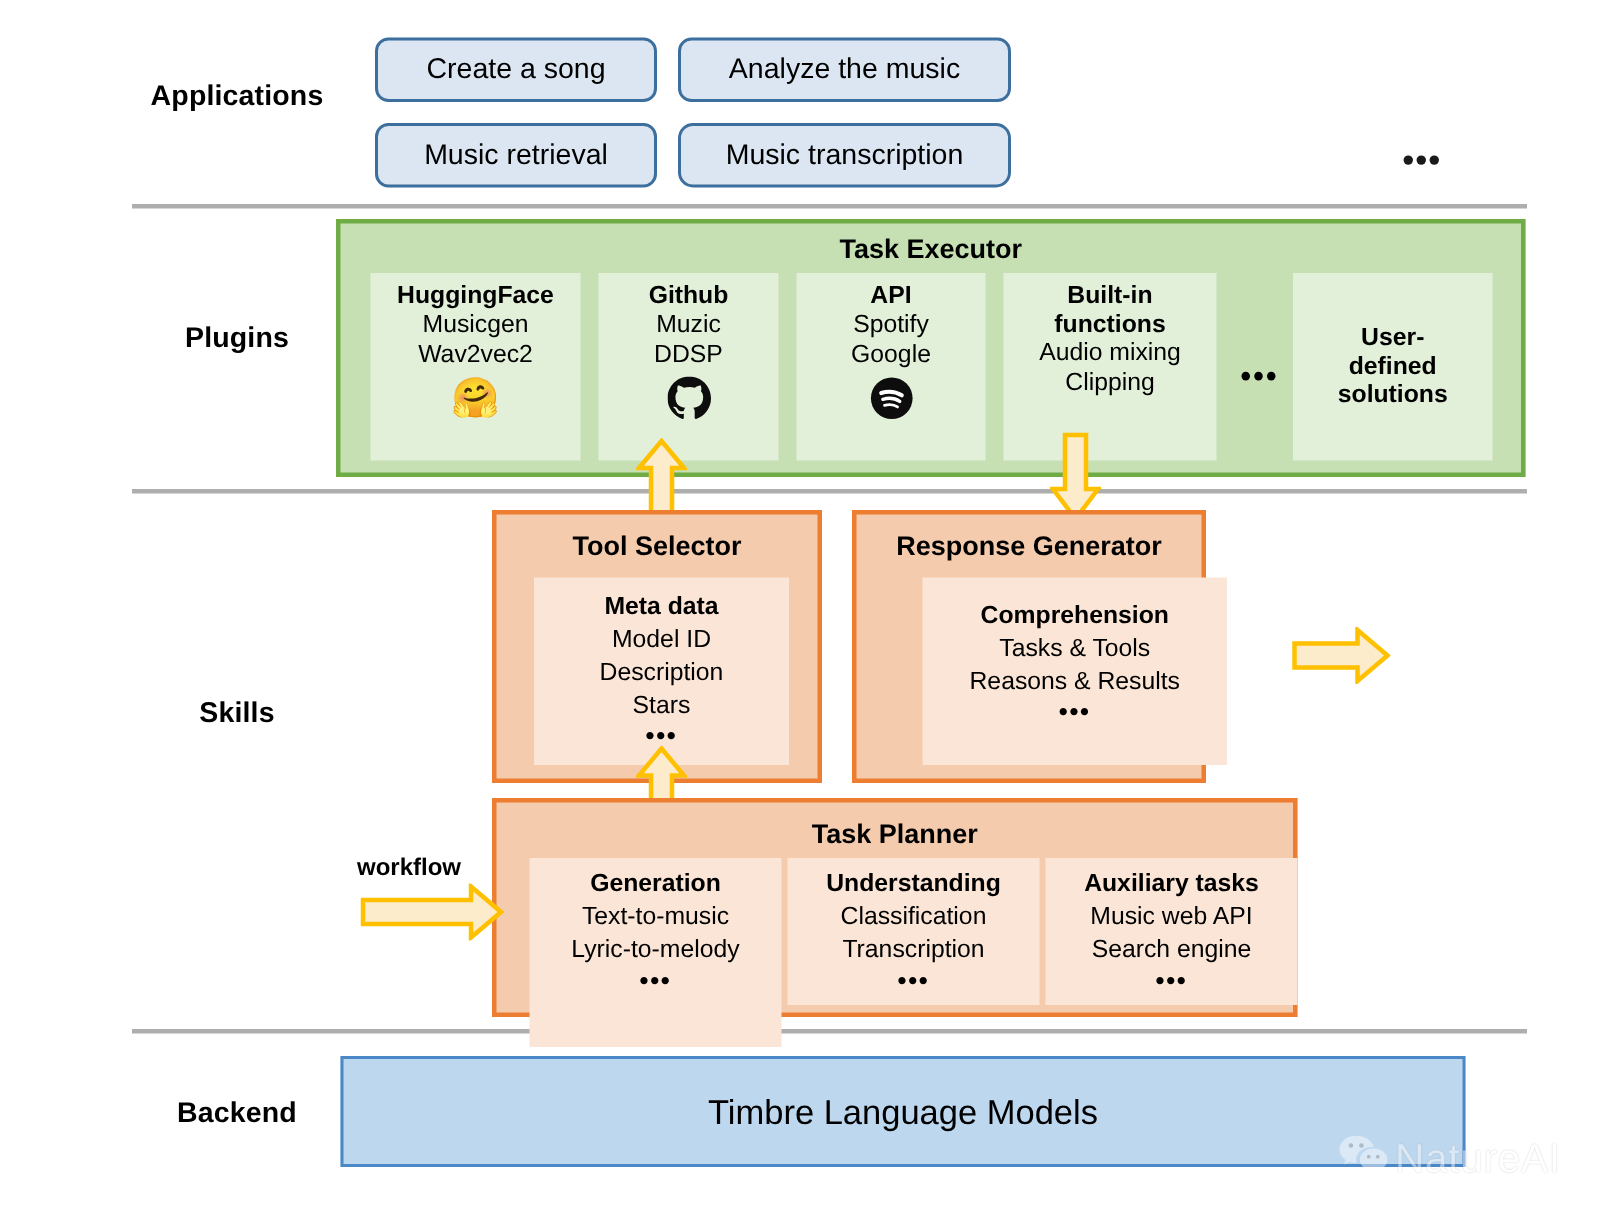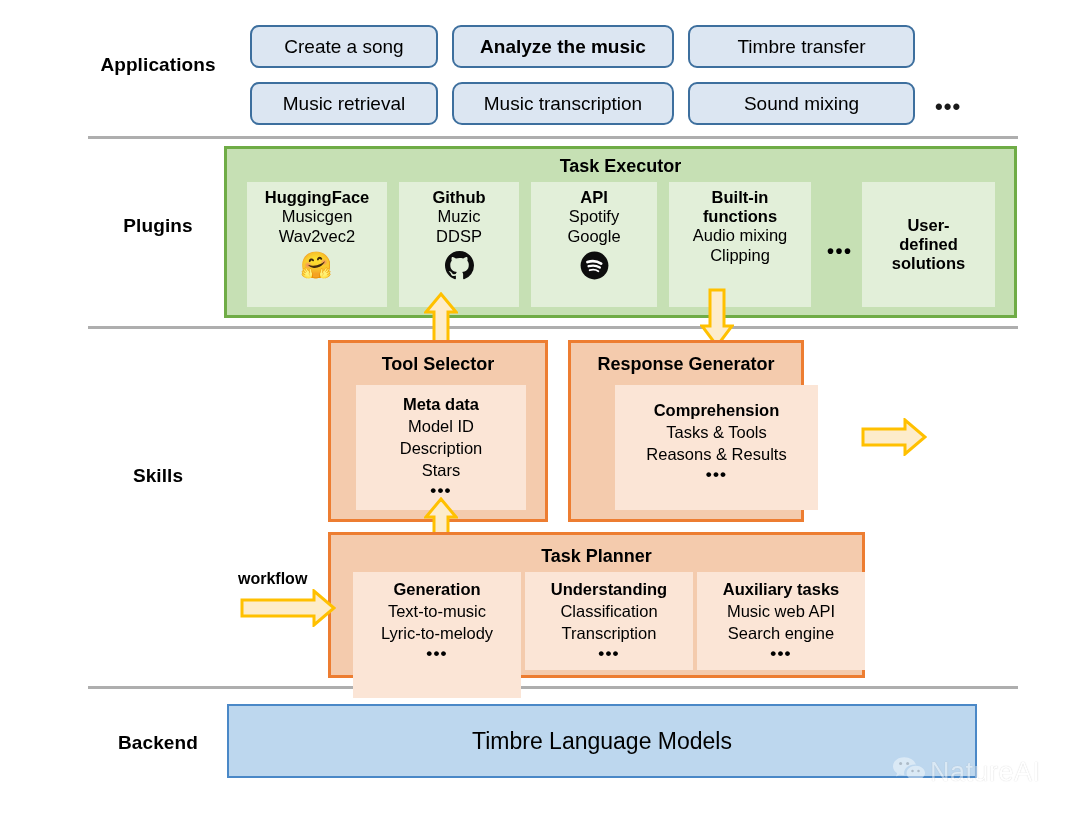--- a/index.html
+++ b/index.html
@@ -201,26 +201,24 @@
   <div class="row-label" style="left:78px; top:54px; width:160px;">Applications</div>
   <div class="row-label" style="left:78px; top:215px; width:160px;">Plugins</div>
   <div class="row-label" style="left:78px; top:465px; width:160px;">Skills</div>
   <div class="row-label" style="left:78px; top:732px; width:160px;">Backend</div>
 
   <div class="sep" style="top:136px;"></div>
   <div class="sep" style="top:326px;"></div>
   <div class="sep" style="top:686px;"></div>
 
   <div class="app-chip" style="left:250px; top:25px;  width:188px;">Create a song</div>
-  <div class="app-chip" style="left:452px; top:25px;  width:222px;font-weight:bold;">Analyze the music</div>
-  <div class="app-chip" style="left:688px; top:25px;  width:227px;">Timbre transfer</div>
+  <div class="app-chip" style="left:452px; top:25px;  width:222px;">Analyze the music</div>
 
   <div class="app-chip" style="left:250px; top:82px;  width:188px;">Music retrieval</div>
   <div class="app-chip" style="left:452px; top:82px;  width:222px;border-radius:10px;">Music transcription</div>
-  <div class="app-chip" style="left:688px; top:82px;  width:227px;">Sound mixing</div>
 
   <div class="dots-app" style="left:935px; top:96px;">•••</div>
 
   <div id="task-executor">
     <div id="task-executor-title">Task Executor</div>
 
     <div class="plugin-card" style="left:20px; width:140px;">
       <div class="plugin-title">HuggingFace</div>
       <div class="plugin-line">Musicgen</div>
       <div class="plugin-line">Wav2vec2</div>

